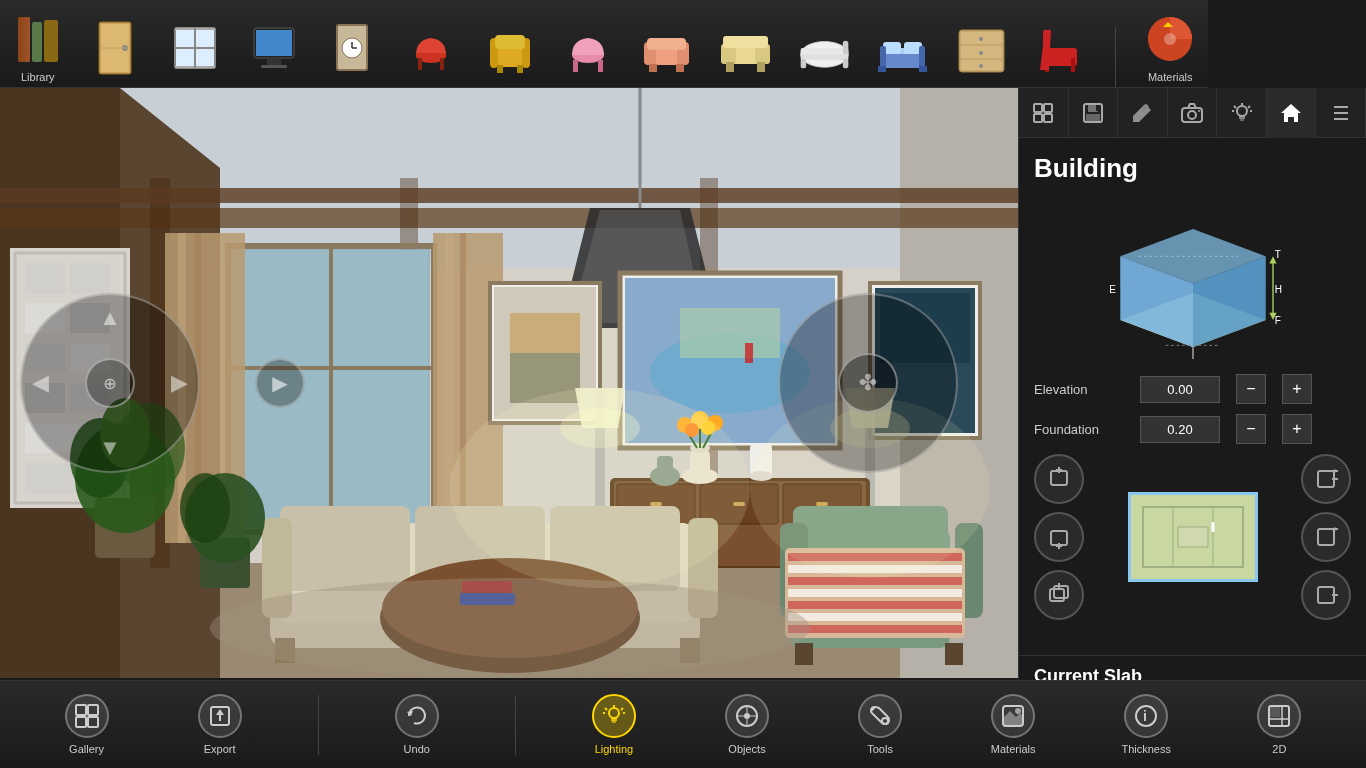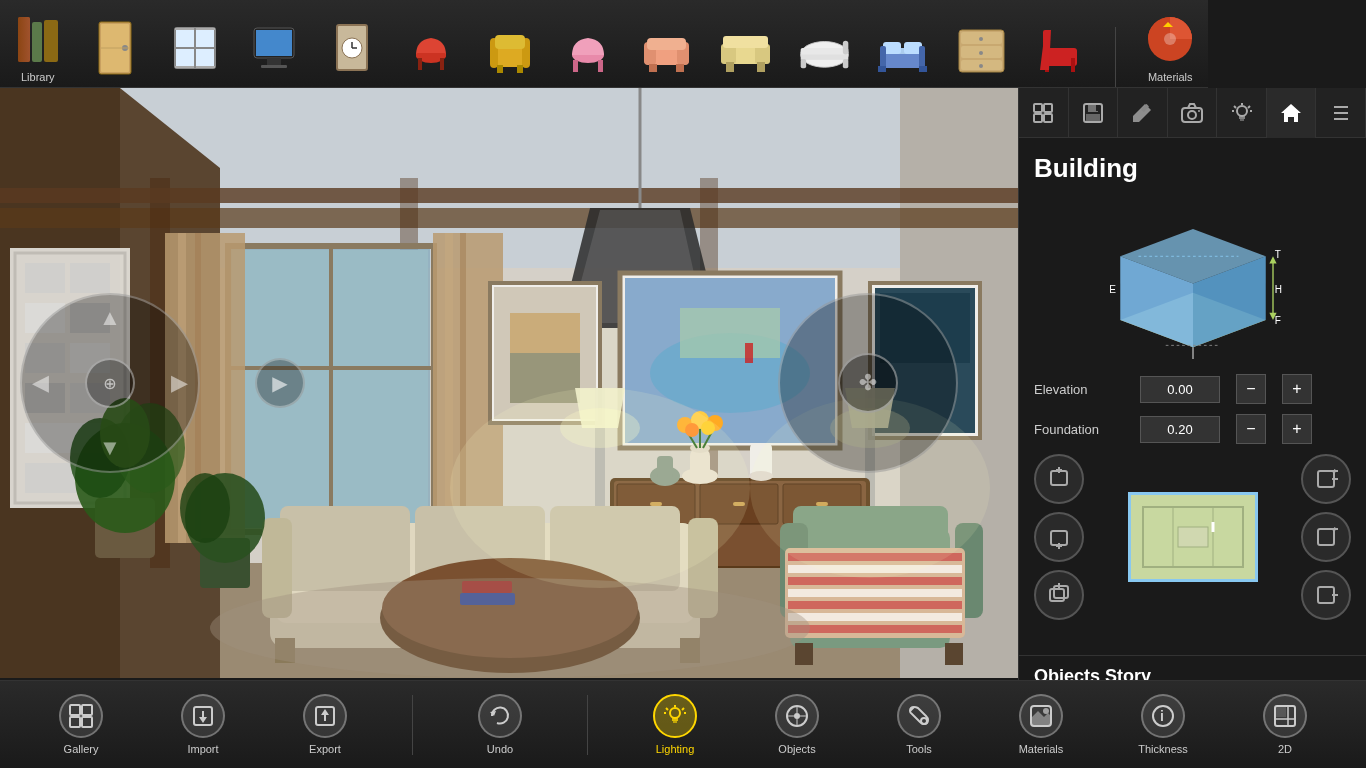--- a/index.html
+++ b/index.html
@@ -687,21 +687,21 @@
           <svg width="28" height="28" viewBox="0 0 28 28">
             <rect x="6" y="6" width="16" height="16" rx="2" fill="none" stroke="#aaa" stroke-width="2"></rect>
             <line x1="20" y1="14" x2="26" y2="14" stroke="#aaa" stroke-width="2"></line>
           </svg>
         </div>
       </div>
     </div>
   </div>
 
   <div id="current-story">
-    <div id="story-title">Objects Story</div>
+    <div id="story-title">Current Slab</div>
     <div class="field-row">
       <span class="field-label">Slab Thickness</span>
       <input class="field-input" type="text" value="0.20" style="">
       <div class="field-btn">−</div>
       <div class="field-btn">+</div>
     </div>
   </div>
 </div>
 
 <div id="bottom-toolbar">
@@ -710,30 +710,20 @@
       <svg width="26" height="26" viewBox="0 0 26 26" fill="#ccc">
         <rect x="2" y="2" width="10" height="10" rx="1" fill="none" stroke="#ccc" stroke-width="2"></rect>
         <rect x="14" y="2" width="10" height="10" rx="1" fill="none" stroke="#ccc" stroke-width="2"></rect>
         <rect x="2" y="14" width="10" height="10" rx="1" fill="none" stroke="#ccc" stroke-width="2"></rect>
         <rect x="14" y="14" width="10" height="10" rx="1" fill="none" stroke="#ccc" stroke-width="2"></rect>
       </svg>
     </div>
     <span class="label">Gallery</span>
   </div>
 
-  <div class="bottom-item">
-    <div class="bottom-icon">
-      <svg width="26" height="26" viewBox="0 0 26 26">
-        <rect x="4" y="4" width="18" height="18" rx="2" fill="none" stroke="#ccc" stroke-width="2"></rect>
-        <line x1="13" y1="8" x2="13" y2="18" stroke="#ccc" stroke-width="2"></line>
-        <polygon points="9,14 13,20 17,14" fill="#ccc"></polygon>
-      </svg>
-    </div>
-    <span class="label">Import</span>
-  </div>
 
   <div class="bottom-item">
     <div class="bottom-icon">
       <svg width="26" height="26" viewBox="0 0 26 26">
         <rect x="4" y="4" width="18" height="18" rx="2" fill="none" stroke="#ccc" stroke-width="2"></rect>
         <line x1="13" y1="8" x2="13" y2="18" stroke="#ccc" stroke-width="2"></line>
         <polygon points="9,12 13,6 17,12" fill="#ccc"></polygon>
       </svg>
     </div>
     <span class="label">Export</span>

